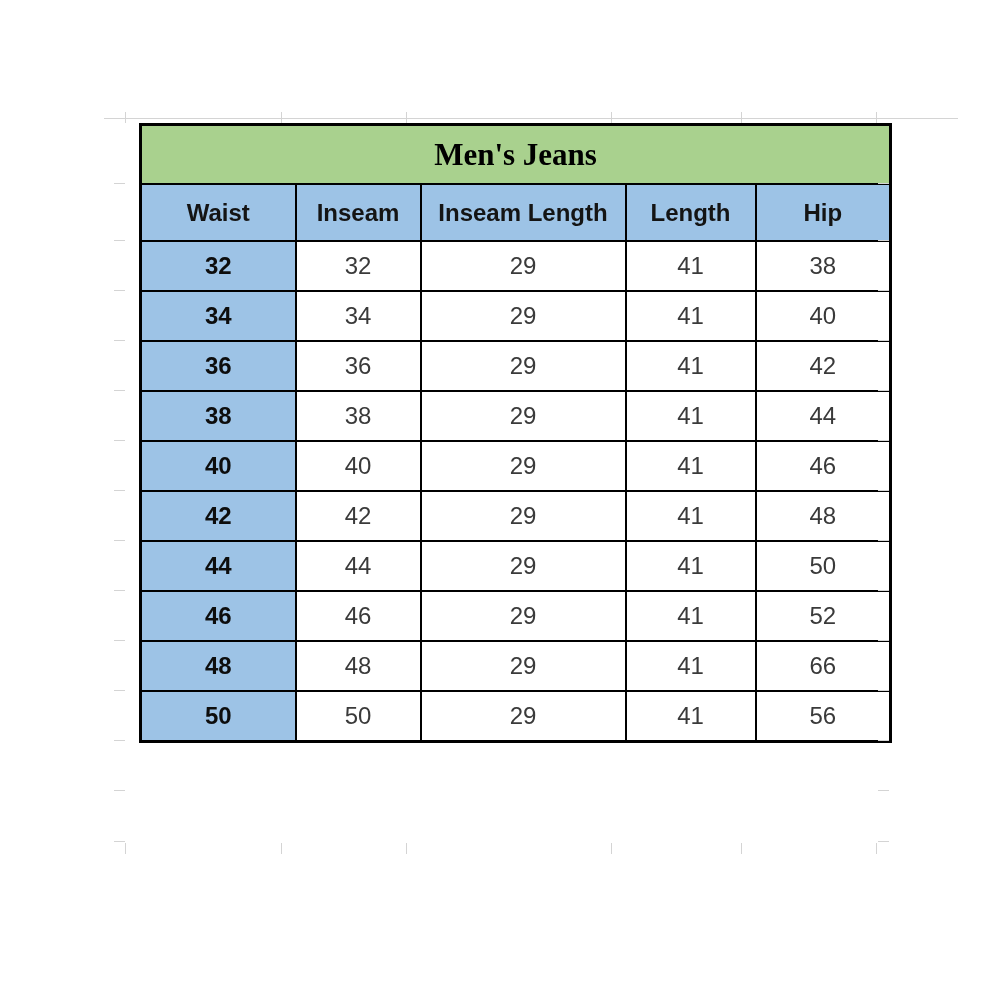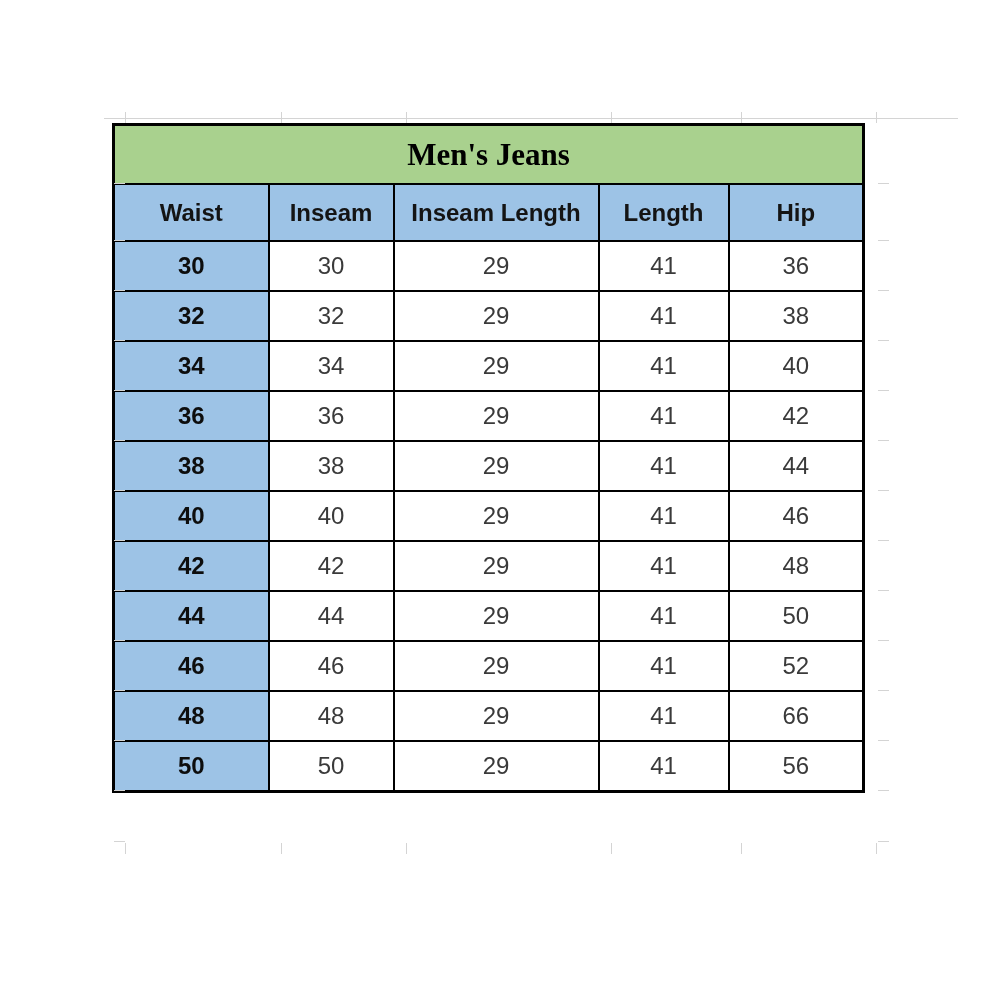--- a/index.html
+++ b/index.html
@@ -5,21 +5,21 @@
   :root{
     --title-bg:#a9d18e;
     --header-bg:#9dc3e6;
     --border:#000000;
     --gridline:#d4d4d4;
   }
   html,body{margin:0;padding:0;}
   body{width:1000px;height:1000px;background:#ffffff;font-family:"Liberation Sans",sans-serif;}
   .sheet{position:relative;width:1000px;height:1000px;background:#ffffff;overflow:hidden;}
   table{
-    position:absolute;left:112px;top:123px;
+    position:absolute;left:139px;top:123px;
     border-collapse:collapse;table-layout:fixed;
     border:3px solid var(--border);
     padding-left:25px;
   }
   td,th{
     border:2px solid var(--border);
     text-align:center;vertical-align:middle;padding:0;
     overflow:hidden;white-space:nowrap;
   }
   .title-cell{
@@ -53,27 +53,20 @@
       </tr>
       <tr>
         <th>Waist</th>
         <th>Inseam</th>
         <th>Inseam Length</th>
         <th>Length</th>
         <th>Hip</th>
       </tr>
     </tbody>
     <tbody>
-        <tr>
-          <td class="size-col">30</td>
-          <td>30</td>
-          <td>29</td>
-          <td>41</td>
-          <td>36</td>
-        </tr>
         <tr>
           <td class="size-col">32</td>
           <td>32</td>
           <td>29</td>
           <td>41</td>
           <td>38</td>
         </tr>
         <tr>
           <td class="size-col">34</td>
           <td>34</td>

